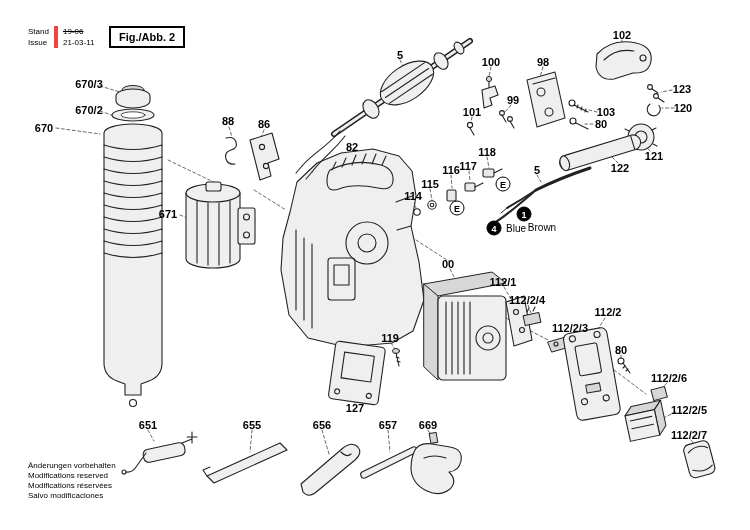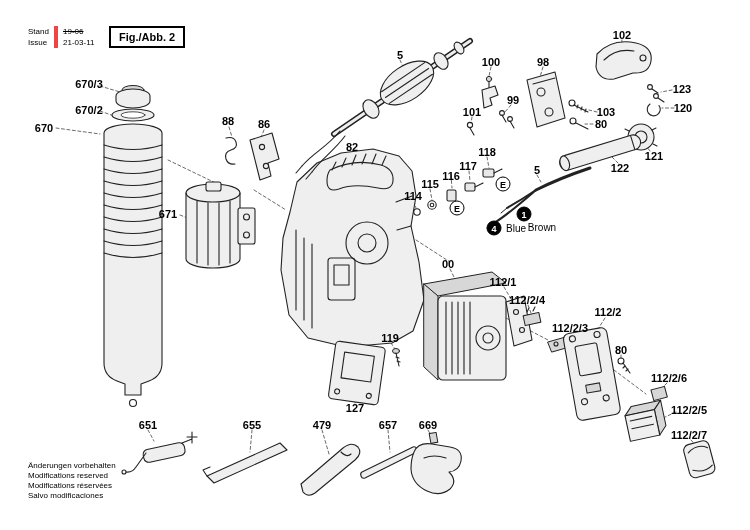--- a/index.html
+++ b/index.html
@@ -369,38 +369,38 @@
       <div class="callout" style="left: 513px; top: 100px;">99</div>
       <div class="callout" style="left: 472px; top: 112px;">101</div>
       <div class="callout" style="left: 606px; top: 112px;">103</div>
       <div class="callout" style="left: 601px; top: 124px;">80</div>
       <div class="callout" style="left: 682px; top: 89px;">123</div>
       <div class="callout" style="left: 683px; top: 108px;">120</div>
       <div class="callout" style="left: 654px; top: 156px;">121</div>
       <div class="callout" style="left: 620px; top: 168px;">122</div>
       <div class="callout" style="left: 487px; top: 152px;">118</div>
       <div class="callout" style="left: 468px; top: 166px;">117</div>
-      <div class="callout" style="left: 451px; top: 170px; margin-top: 6px;">116</div>
+      <div class="callout" style="left: 451px; top: 170px;">116</div>
       <div class="callout" style="left: 430px; top: 184px;">115</div>
       <div class="callout" style="left: 413px; top: 196px;">114</div>
       <div class="callout" style="left: 537px; top: 170px;">5</div>
       <div class="callout" style="left: 448px; top: 264px;">00</div>
       <div class="callout" style="left: 503px; top: 282px;">112/1</div>
       <div class="callout" style="left: 527px; top: 300px;">112/2/4</div>
       <div class="callout" style="left: 570px; top: 328px;">112/2/3</div>
       <div class="callout" style="left: 608px; top: 312px;">112/2</div>
       <div class="callout" style="left: 621px; top: 350px;">80</div>
       <div class="callout" style="left: 669px; top: 378px;">112/2/6</div>
       <div class="callout" style="left: 689px; top: 410px;">112/2/5</div>
       <div class="callout" style="left: 689px; top: 435px;">112/2/7</div>
       <div class="callout" style="left: 390px; top: 338px;">119</div>
       <div class="callout" style="left: 355px; top: 408px;">127</div>
       <div class="callout" style="left: 148px; top: 425px;">651</div>
       <div class="callout" style="left: 252px; top: 425px;">655</div>
-      <div class="callout" style="left: 322px; top: 425px;">479</div>
+      <div class="callout" style="left: 322px; top: 425px;">656</div>
       <div class="callout" style="left: 388px; top: 425px;">657</div>
       <div class="callout" style="left: 428px; top: 425px;">669</div>
       <div class="wbadge outline" style="left: 457px; top: 208px;">E</div>
       <div class="wbadge outline" style="left: 503px; top: 184px;">E</div>
       <div class="wbadge filled" style="left: 494px; top: 228px;">4</div>
       <div class="wnote" style="left: 516px; top: 228px;">Blue</div>
       <div class="wbadge filled" style="left: 524px; top: 214px;">1</div>
       <div class="wnote" style="left: 542px; top: 227px;">Brown</div>
     </div>
 

